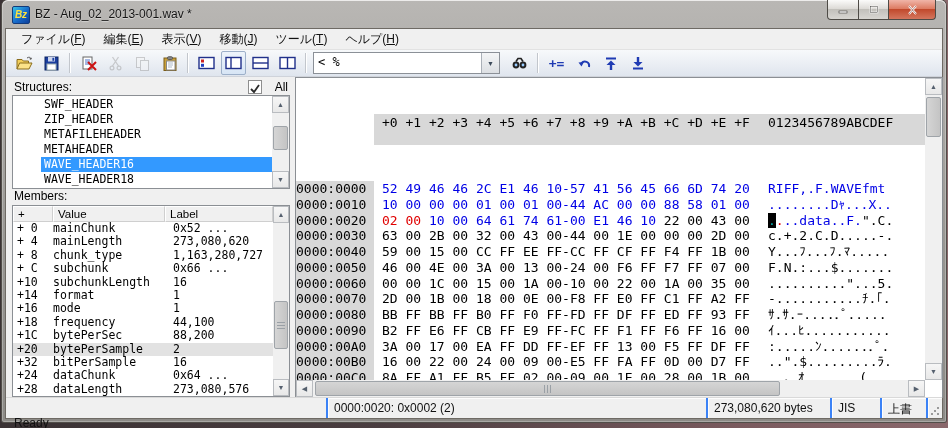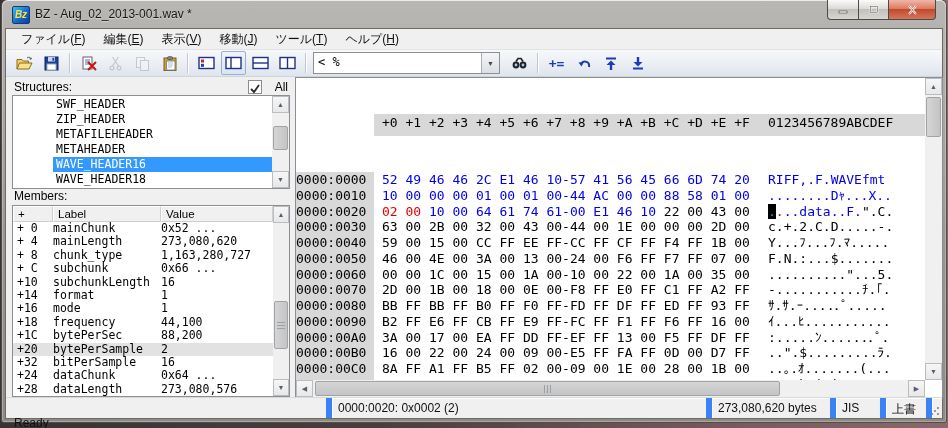--- a/index.html
+++ b/index.html
@@ -52,47 +52,47 @@
   .listbox{position:absolute;left:0;top:16px;width:278px;height:94px;background:#fff;border:1px solid #8b8f94;box-sizing:border-box;}
   .li{height:15px;line-height:15px;font-family:"DejaVu Sans Mono",monospace;font-size:11.5px;padding-left:3px;color:#000;white-space:pre;}
   .li.sel{background:#3399ff;color:#fff;}
   .membersbox{position:absolute;left:0;top:126px;width:278px;height:192px;background:#fff;border:1px solid #8b8f94;box-sizing:border-box;overflow:hidden;}
   .mhead{display:flex;height:16px;background:#f0f0f0;}
   .mhead span{font-size:11.5px;line-height:15px;padding-left:4px;box-sizing:border-box;
     border-right:1px solid #cfcfcf;border-bottom:1px solid #cfcfcf;border-top:1px solid #fff;border-left:1px solid #fff;}
   .mrow{display:flex;height:13.4px;line-height:13.4px;font-family:"DejaVu Sans Mono",monospace;font-size:11.5px;white-space:pre;}
   .mrow.sel{background:#e2e2e2;}
   .mc0{width:40px;padding-left:4px;box-sizing:border-box;}
-  .mc1{width:108px;}
+  .mc1{width:120px;}
   .mc2{flex:1;}
   
   .hexpane{position:absolute;left:289px;top:0;width:648px;height:321px;background:#fff;border:1px solid #8b8f94;box-sizing:border-box;}
   .hexgrid{position:absolute;left:0;top:0;right:17px;bottom:17px;overflow:hidden;white-space:pre;}
   .hexrow,.hexhead{display:flex;height:15.78px;line-height:15.78px;font-family:"DejaVu Sans Mono",monospace;font-size:13px;}
-  .hexhead{height:22px;line-height:18px;}
+  .hexhead{height:31px;line-height:18px;}
   .haddr{width:78px;background:#d8d8d8;box-sizing:border-box;color:#000;}
   .haddr-spacer{width:78px;background:#fff;}
   .hband{flex:1;background:#d8d8d8;display:flex;color:#000;}
   .hbytes{margin-left:8px;width:372px;}
   .hascii{margin-left:14px;width:130px;}
   .cb{color:#0000e6;} .cr{color:#e00000;} .ck{color:#000;}
   .cur{background:#000;color:#0aa;}
   
   .sb{position:absolute;background:#f0f0f0;}
   .sb-v{width:17px;} .sb-h{height:17px;}
   .sb-btn{position:absolute;width:17px;height:17px;background:linear-gradient(#f6f6f6,#e8e8e8);border:1px solid #b9bcc0;box-sizing:border-box;color:#55606e;font-size:7px;text-align:center;line-height:15px;}
   .sb-thumb{position:absolute;background:linear-gradient(90deg,#d5d5d5,#c4c4c4);border:1px solid #9fa4a9;border-radius:2px;box-sizing:border-box;}
   .sb-h .sb-thumb{background:linear-gradient(#d5d5d5,#c4c4c4);}
   .grip{position:absolute;left:50%;top:50%;width:8px;height:8px;transform:translate(-50%,-50%);
     background:repeating-linear-gradient(90deg,#9aa0a6 0 1px,transparent 1px 3px);}
   .grip-h{background:repeating-linear-gradient(0deg,#9aa0a6 0 1px,transparent 1px 3px);}
   
   .statusbar{position:absolute;left:0;right:0;bottom:0;height:20px;background:#f0f0f0;border-top:1px solid #d9d9d9;display:flex;align-items:stretch;font-size:12px;color:#111;}
   .st-ready{flex:1;padding:18px 0 0 8px;}
-  .st-seg{border-left:6px solid #3b82f6;box-shadow:inset 1px 1px 0 #fdfdfd;padding:3px 0 0 6px;box-sizing:border-box;white-space:nowrap;overflow:hidden;}
+  .st-seg{border-left:2px solid #3b82f6;box-shadow:inset 1px 1px 0 #fdfdfd;padding:3px 0 0 6px;box-sizing:border-box;white-space:nowrap;overflow:hidden;}
   .st-pos{width:380px;}
   .st-size{width:124px;}
   .st-enc{width:50px;}
   .st-mode{width:46px;}
   .st-grip{width:16px;position:relative;}
   .st-grip i{position:absolute;right:2px;bottom:2px;width:10px;height:10px;display:block;
     background:
       radial-gradient(circle at 8px 2px,#9a9a9a 1px,transparent 1.3px),
       radial-gradient(circle at 8px 8px,#9a9a9a 1px,transparent 1.3px),
       radial-gradient(circle at 2px 8px,#9a9a9a 1px,transparent 1.3px),
@@ -254,42 +254,42 @@
       <div class="sidebar">
         <div class="panel-label" style="left:2px;top:1px;">Structures:</div>
         <div class="checkbox" style="right:30px;top:1px;">
           <svg width="12" height="12">
               <polyline points="2,6 5,9 10,2" fill="none" stroke="#2b2b2b" stroke-width="1.8"></polyline>
             </svg>
         </div>
         <div class="panel-label" style="right:4px;top:1px;">All</div>
 
         <div class="listbox">
-          <div id="struct-list" style="position:absolute;left:16px;top:1px;right:17px;padding-left:24px;">
+          <div id="struct-list" style="position:absolute;left:4px;top:1px;right:17px;padding-left:24px;">
               <div class="li">SWF_HEADER</div>
               <div class="li">ZIP_HEADER</div>
               <div class="li">METAFILEHEADER</div>
               <div class="li">METAHEADER</div>
               <div class="li sel">WAVE_HEADER16</div>
               <div class="li">WAVE_HEADER18</div>
             </div>
           <div class="sb sb-v" style="right:0;top:0;bottom:0;">
             <div class="sb-btn" style="top:0;">▲</div>
             <div class="sb-thumb" style="left:1px;right:1px;top:30px;height:24px;"></div>
             <div class="sb-btn" style="bottom:0;">▼</div>
           </div>
         </div>
 
         <div class="panel-label" style="left:2px;top:110px;">Members:</div>
 
         <div class="membersbox">
           <div class="mhead" id="members-head" style="margin-right:16px;">
               <span style="width: 40px;">+</span>
+              <span style="flex: 1 1 0%;">Value</span>
               <span style="width: 108px;">Label</span>
-              <span style="flex: 1 1 0%;">Value</span>
             </div>
           <div id="members-rows" style="margin-right:16px;">
               <div class="mrow"><span class="mc0">+ 0</span><span class="mc1">mainChunk</span><span class="mc2">0x52 ...</span></div>
               <div class="mrow"><span class="mc0">+ 4</span><span class="mc1">mainLength</span><span class="mc2">273,080,620</span></div>
               <div class="mrow"><span class="mc0">+ 8</span><span class="mc1">chunk_type</span><span class="mc2">1,163,280,727</span></div>
               <div class="mrow"><span class="mc0">+ C</span><span class="mc1">subchunk</span><span class="mc2">0x66 ...</span></div>
               <div class="mrow"><span class="mc0">+10</span><span class="mc1">subchunkLength</span><span class="mc2">16</span></div>
               <div class="mrow"><span class="mc0">+14</span><span class="mc1">format</span><span class="mc2">1</span></div>
               <div class="mrow"><span class="mc0">+16</span><span class="mc1">mode</span><span class="mc2">1</span></div>
               <div class="mrow"><span class="mc0">+18</span><span class="mc1">frequency</span><span class="mc2">44,100</span></div>

